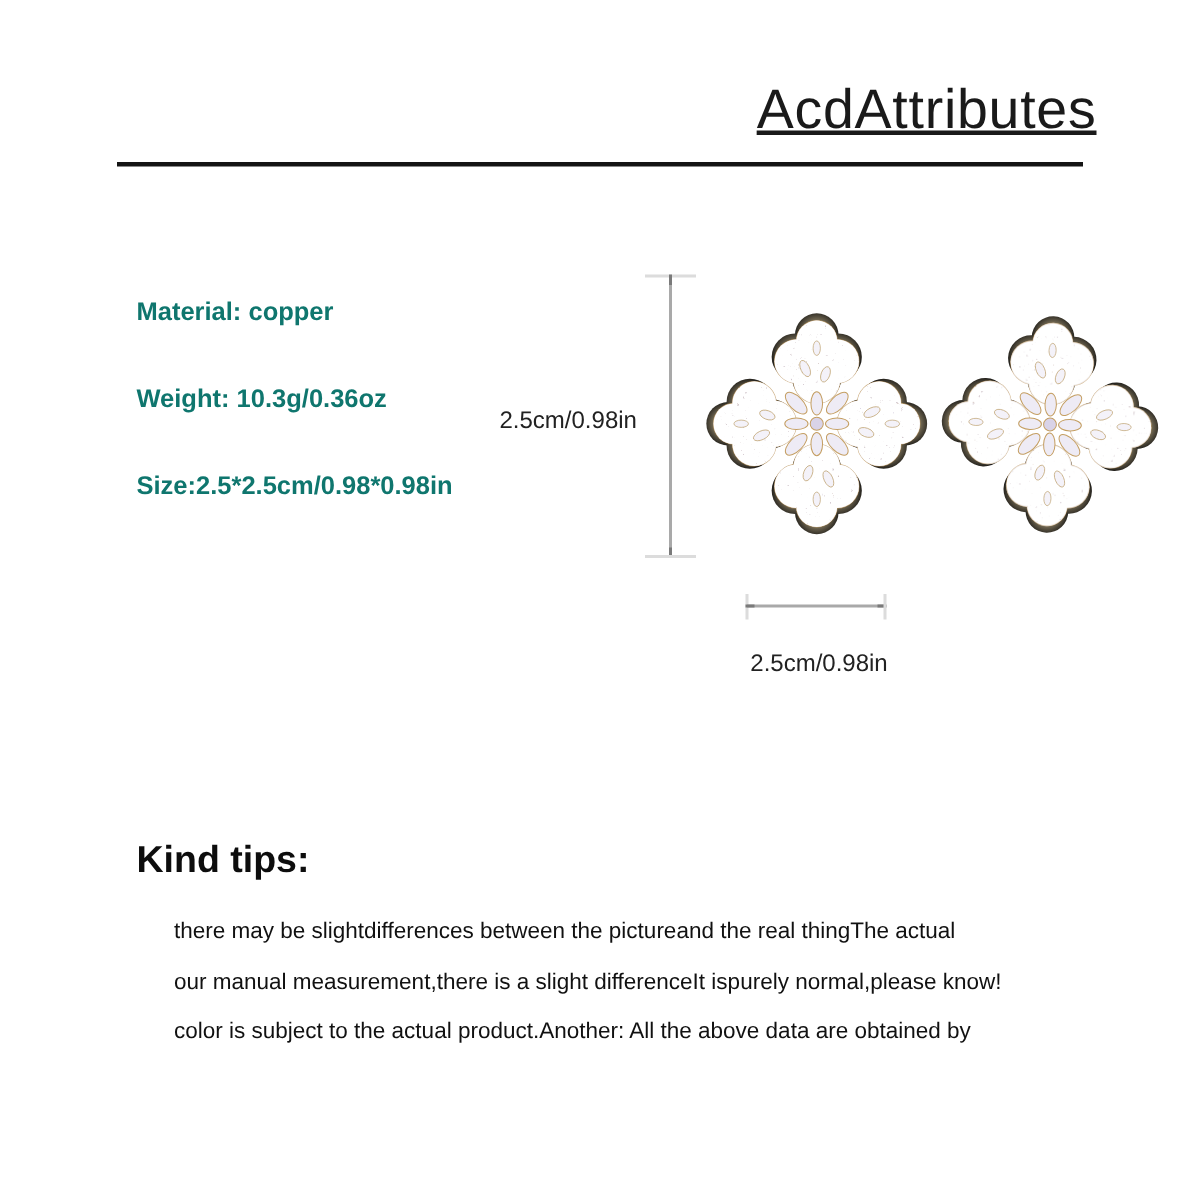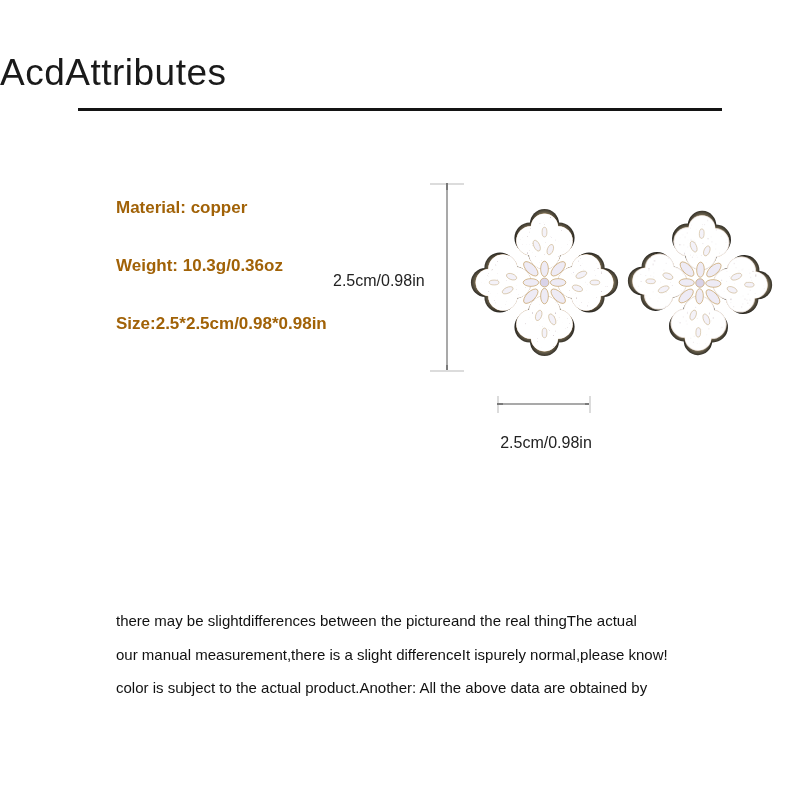--- a/index.html
+++ b/index.html
@@ -1,28 +1,28 @@
 <!DOCTYPE html>
 <html><head>
 <meta charset="utf-8">
 <style>
   html,body{margin:0;padding:0;background:#ffffff;}
   .canvas{
     position:relative;width:800px;height:800px;background:#ffffff;
     font-family:"Liberation Sans", sans-serif;color:#141414;overflow:hidden;
   }
   .page-title{
-    position:absolute;top:52px;left:0;width:731px;text-align:left;
-    font-size:37px;font-weight:400;letter-spacing:0.5px;color:#1a1a1a;margin:0;
+    position:absolute;top:52px;left:0;width:731px;text-align:right;
+    font-size:37px;font-weight:400;letter-spacing:0.5px;color:#1a1a1a;margin:0;text-decoration:underline;
   }
   .title-divider{
     position:absolute;top:108px;left:78px;width:644px;height:3px;background:#141414;
   }
   .attr{
-    position:absolute;left:91px;font-size:17px;font-weight:600;color:#a16207;white-space:nowrap;margin-left:25px;
+    position:absolute;left:91px;font-size:17px;font-weight:600;color:#0f766e;white-space:nowrap;
   }
   .attr.a0{top:198px;}
   .attr.a1{top:256px;}
   .attr.a2{top:314px;}
   .attr.a3{top:371px;}
 
   .v-measure{position:absolute;left:430px;top:183px;width:34px;height:189px;}
   .v-measure .cap{position:absolute;left:0;width:34px;height:2px;background:#dcdcdc;}
   .v-measure .cap.top{top:0;}
   .v-measure .cap.bot{bottom:0;}
@@ -166,19 +166,20 @@
 
   <div class="h-measure">
     <div class="cap left"></div>
     <div class="line"></div>
     <div class="tick left"></div>
     <div class="tick right"></div>
     <div class="cap right"></div>
   </div>
   <div class="h-label">2.5cm/0.98in</div>
 
+  <h2 class="tips-heading">Kind tips:</h2>
   <div class="tips-body">
     <div class="tline">there may be slightdifferences between the pictureand the real thingThe actual</div>
     <div class="tline">our manual measurement,there is a slight differenceIt ispurely normal,please know!</div>
     <div class="tline">color is subject to the actual product.Another: All the above data are obtained by</div>
   </div>
 
 </div>
 
 </body></html>

